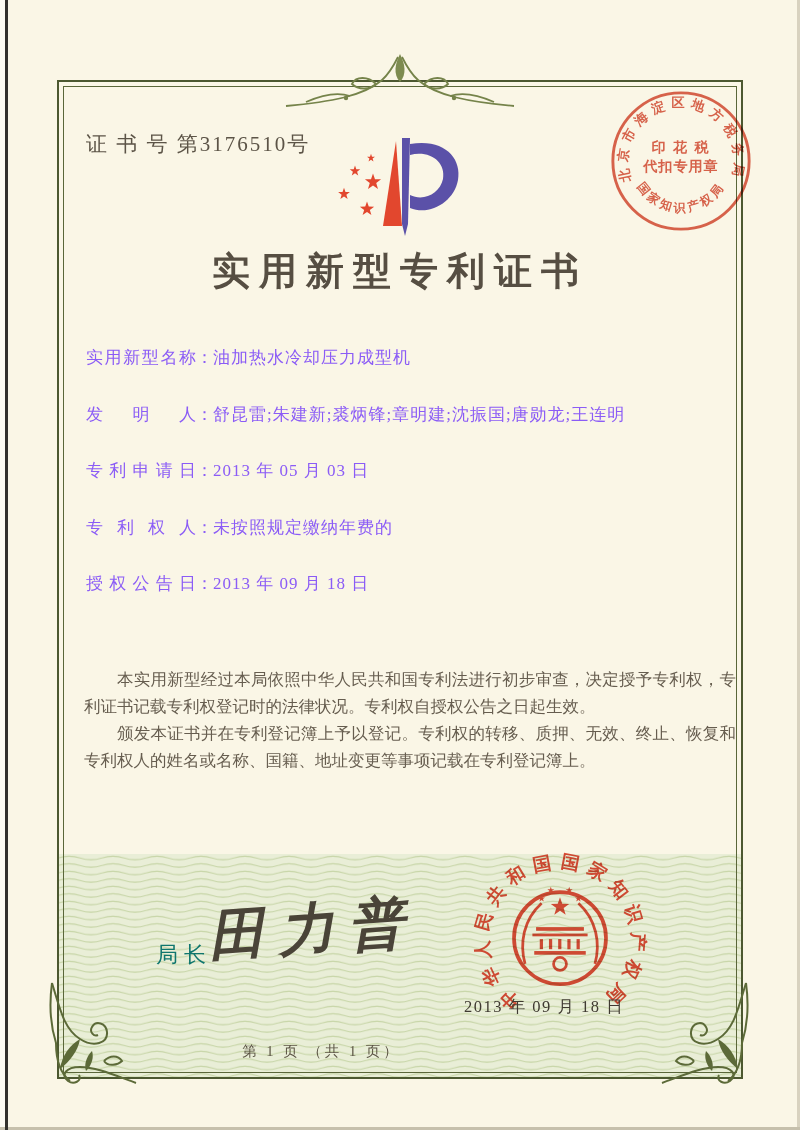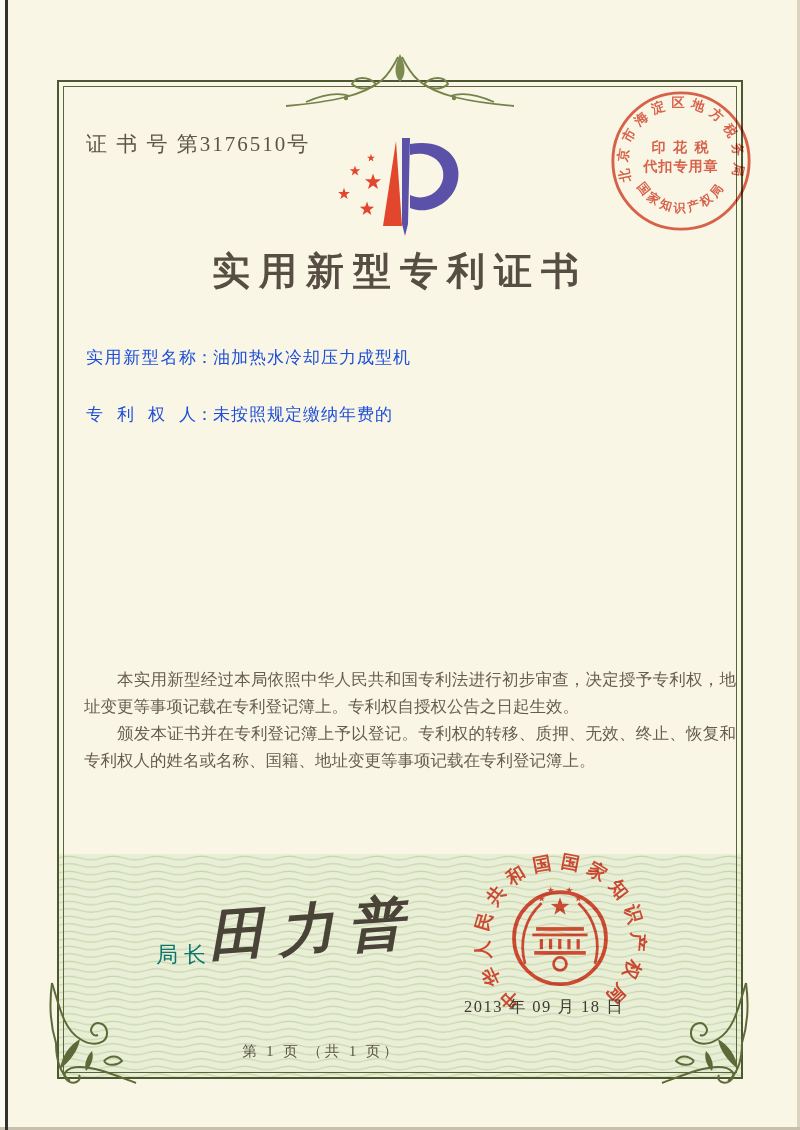--- a/index.html
+++ b/index.html
@@ -15,21 +15,21 @@
   .band{left:58px;top:854px;width:684px;height:223px;z-index:1;}
   
   .frame-outer{left:57px;top:80px;width:686px;height:999px;border:2px solid #4c5830;box-sizing:border-box;z-index:2;}
   .frame-inner{left:63px;top:86px;width:674px;height:987px;border:1px solid #5a6639;box-sizing:border-box;z-index:2;}
   .ornament{z-index:3;pointer-events:none;}
   
   .cert-no{left:86px;top:130px;font-size:21px;color:#5c5447;letter-spacing:2px;z-index:4;}
   .logo{left:322px;top:138px;width:156px;height:104px;z-index:4;}
   .title{left:0;top:246px;width:800px;text-align:center;font-size:38px;font-weight:600;
          color:#564e42;letter-spacing:9px;z-index:4;}
-  .fields{left:86px;top:346px;width:640px;z-index:4;font-size:17px;color:#1d4ed8;}
+  .fields{left:86px;top:346px;width:640px;z-index:4;font-size:17px;color:#8b5cf6;}
   .field-row{height:56.5px;}
   .field-label{display:inline-block;width:110px;text-align:justify;text-align-last:justify;vertical-align:top;}
   .field-colon{display:inline-block;vertical-align:top;}
   .field-value{letter-spacing:1px;}
   .paras{left:84px;top:666px;width:652px;z-index:4;font-size:16.5px;line-height:27px;
          color:#665d4f;text-align:justify;}
   .paras p{margin:0;text-indent:2em;}
   .commissioner-label{left:156px;top:940px;font-size:22px;color:#0f766e;z-index:4;letter-spacing:6px;}
   .signature{left:208px;top:892px;font-size:56px;font-weight:700;font-style:italic;color:#4a4438;
              letter-spacing:14px;transform:rotate(-4deg);z-index:5;}
@@ -128,26 +128,35 @@
   </g>
 </svg>
 
 <div class="abs title">实用新型专利证书</div>
 
 <div class="abs fields">
   <div class="field-row">
     <span class="field-label">实用新型名称</span><span class="field-colon">：</span><span class="field-value">油加热水冷却压力成型机</span>
   </div>
   <div class="field-row">
+    <span class="field-label">发明人</span><span class="field-colon">：</span><span class="field-value">舒昆雷;朱建新;裘炳锋;章明建;沈振国;唐勋龙;王连明</span>
+  </div>
+  <div class="field-row">
+    <span class="field-label">专利申请日</span><span class="field-colon">：</span><span class="field-value">2013 年 05 月 03 日</span>
+  </div>
+  <div class="field-row">
     <span class="field-label">专利权人</span><span class="field-colon">：</span><span class="field-value">未按照规定缴纳年费的</span>
+  </div>
+  <div class="field-row">
+    <span class="field-label">授权公告日</span><span class="field-colon">：</span><span class="field-value">2013 年 09 月 18 日</span>
   </div>
 </div>
 
 <div class="abs paras">
-  <p>本实用新型经过本局依照中华人民共和国专利法进行初步审查，决定授予专利权，地址变更等事项记载在专利登记簿上。专利权自授权公告之日起生效。</p>
+  <p>本实用新型经过本局依照中华人民共和国专利法进行初步审查，决定授予专利权，专利证书记载专利权登记时的法律状况。专利权自授权公告之日起生效。</p>
   <p>颁发本证书并在专利登记簿上予以登记。专利权的转移、质押、无效、终止、恢复和专利权人的姓名或名称、国籍、地址变更等事项记载在专利登记簿上。</p>
 </div>
 
 <div class="abs commissioner-label">局长</div>
 <div class="abs signature">田力普</div>
 
 <svg class="abs seal" viewBox="0 0 200 200">
   <defs>
     <path id="sealArc" d="M 61,167.5 A 78,78 0 1 1 139,167.5" fill="none"></path>
   </defs>

